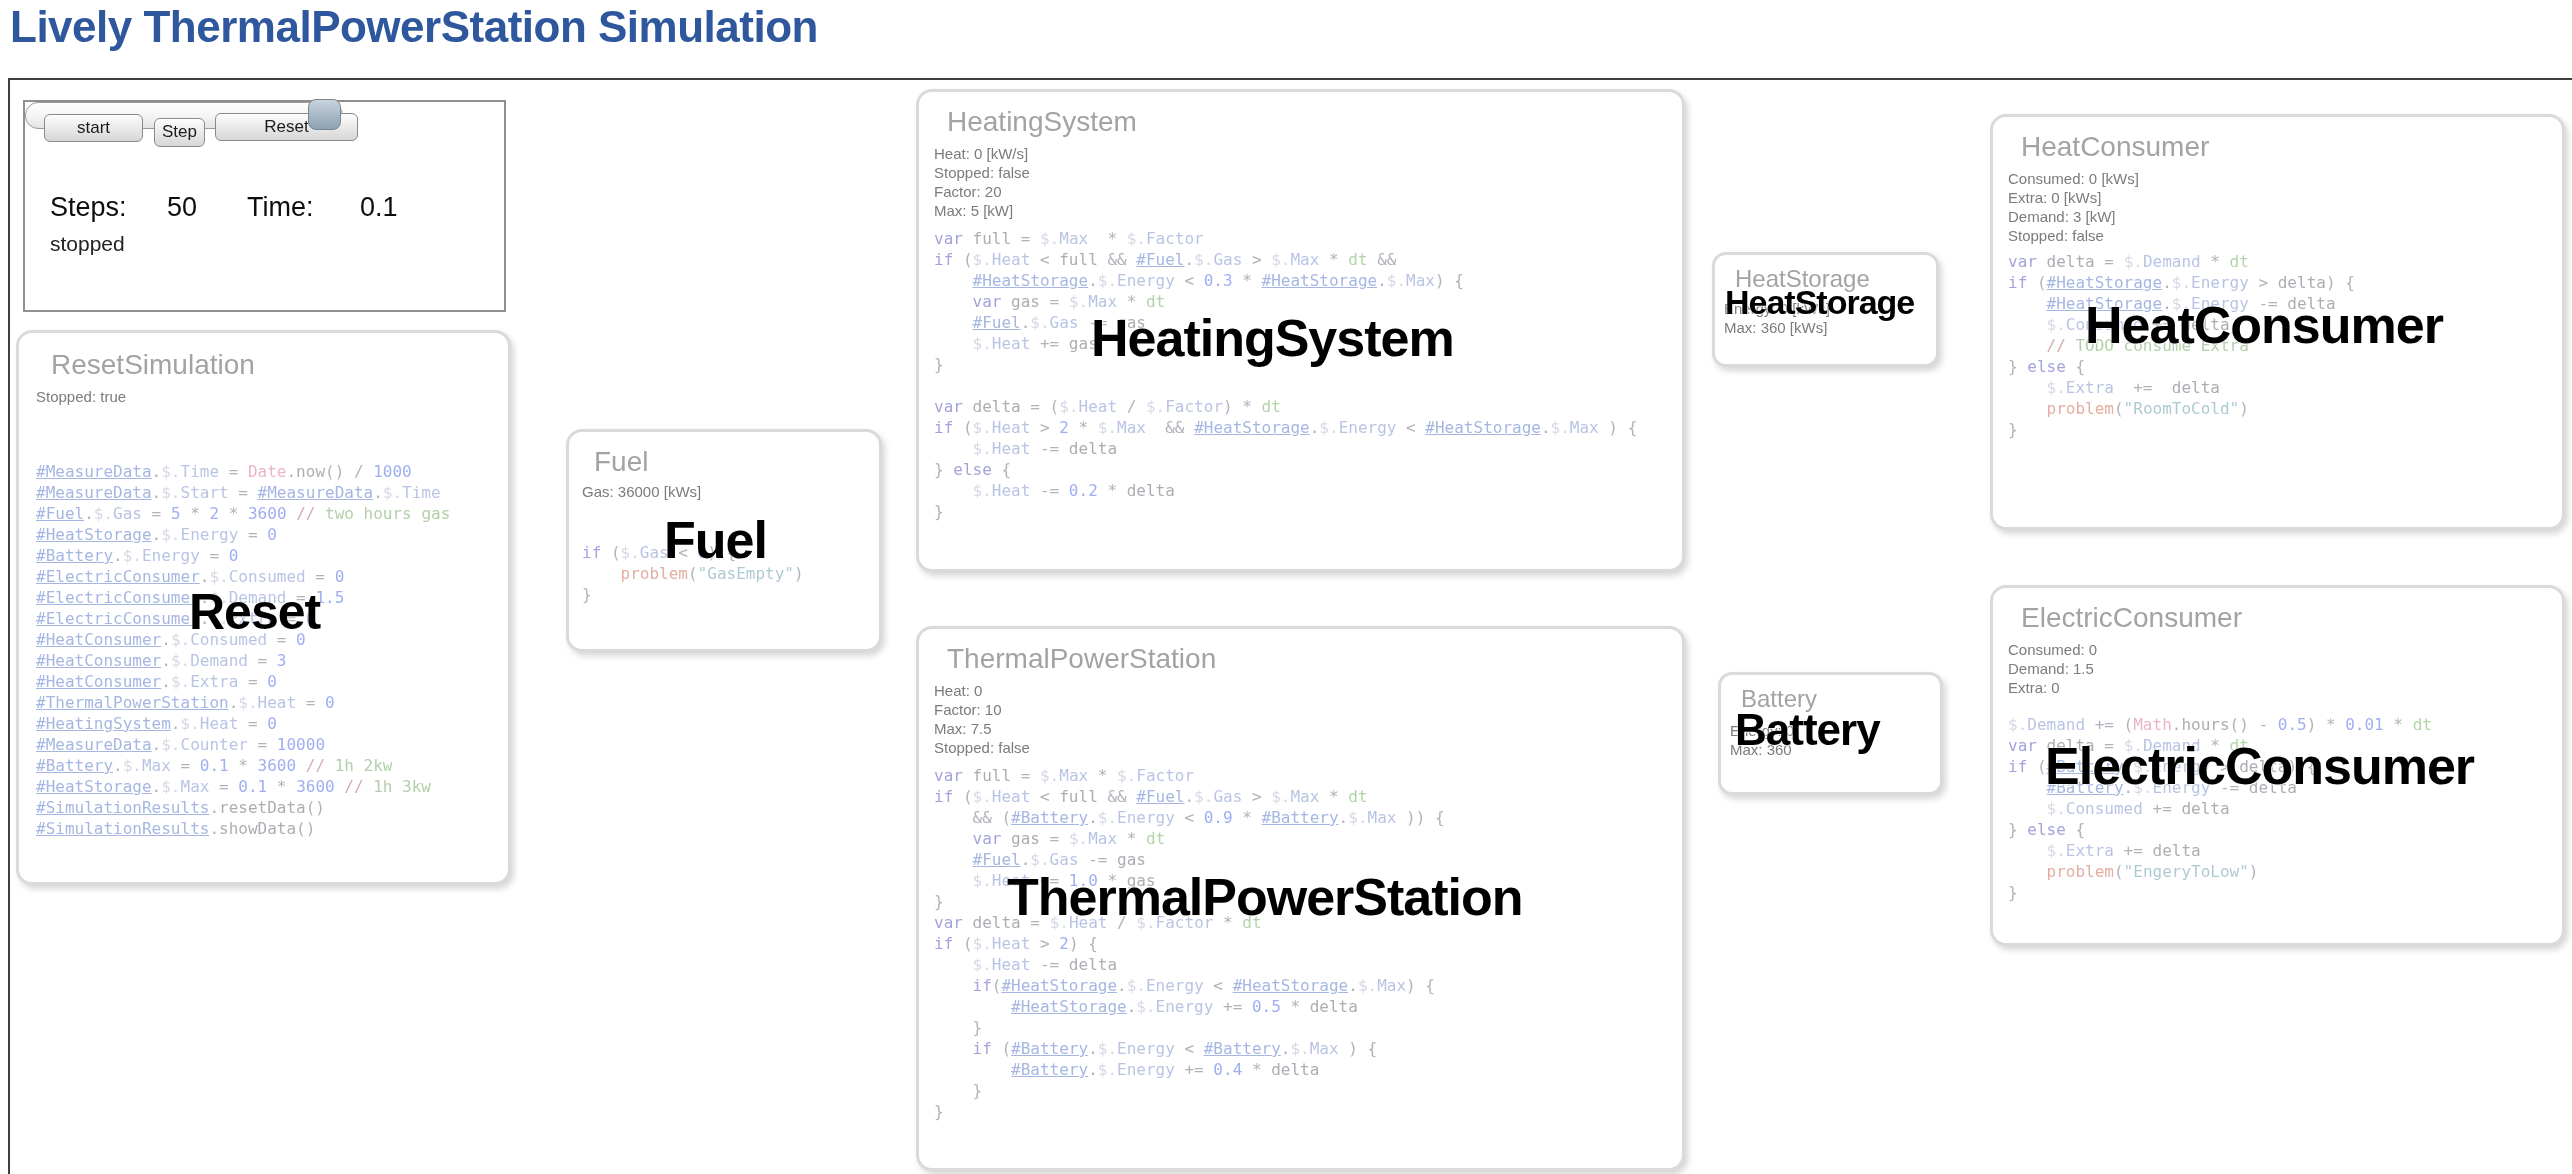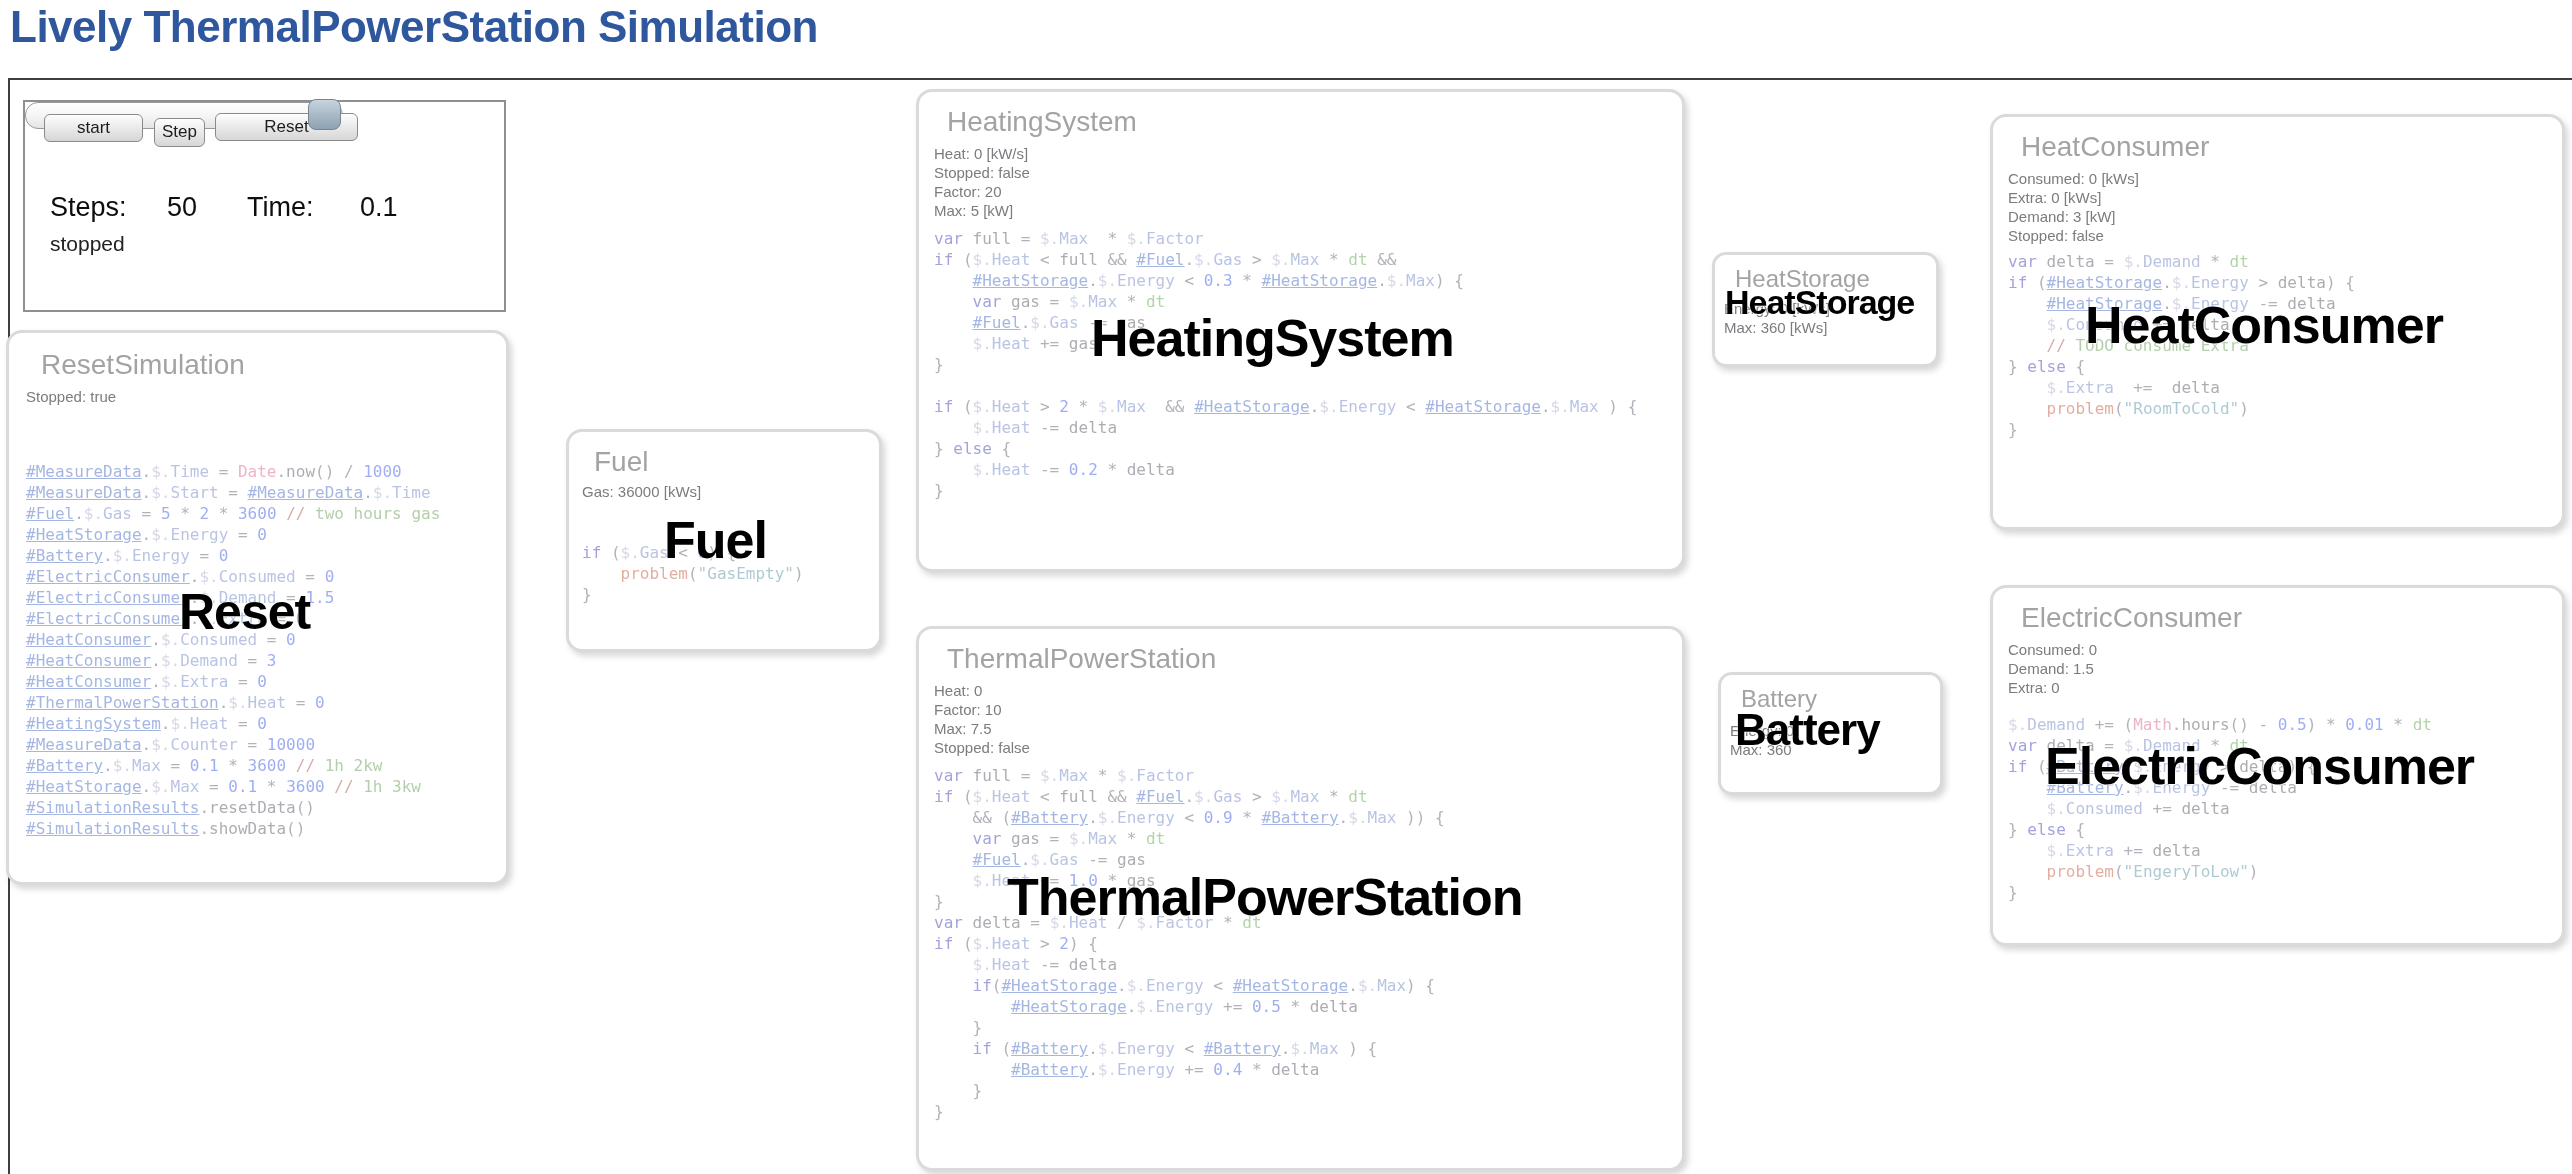--- a/index.html
+++ b/index.html
@@ -54,21 +54,21 @@
   .code-line{height:21px;line-height:21px;white-space:pre;color:#a2a2ab;}
   .c-kw{color:#8f8fd4;} .c-ref{color:#92a7dc;text-decoration:underline;}
   .c-num{color:#8a9cf0;} .c-dol{color:#cdd0e0;} .c-prop{color:#aab7de;}
   .c-sl{color:#cf9a9a;} .c-cm{color:#a3c498;} .c-str{color:#9cbfc9;}
   .c-fn{color:#dd9c8c;} .c-dt{color:#a0cc93;} .c-glob{color:#eaa3ba;} .c-id{color:#9b9ba3;}
   .overlay-label{
     position:absolute;font-weight:bold;color:#000;white-space:nowrap;letter-spacing:-1px;
     text-shadow:0 0 2px rgba(255,255,255,0.9), 1px 1px 0 rgba(255,255,255,0.55);
   }
   
-  #morph-reset{left:6px;top:330px;width:489px;height:549px;padding-left:8px;}
+  #morph-reset{left:16px;top:330px;width:489px;height:549px;}
   #morph-fuel{left:566px;top:429px;width:310px;height:217px;}
   #morph-heating{left:916px;top:89px;width:763px;height:477px;}
   #morph-tps{left:916px;top:626px;width:763px;height:539px;}
   #morph-heatstorage{left:1712px;top:252px;width:221px;height:109px;border-radius:14px;}
   #morph-battery{left:1718px;top:672px;width:219px;height:117px;border-radius:14px;}
   #morph-heatconsumer{left:1990px;top:114px;width:569px;height:410px;}
   #morph-electricconsumer{left:1990px;top:585px;width:569px;height:355px;}
 </style>
 </head>
 <body>
@@ -142,20 +142,21 @@
     </div>
   <div class="code" style="left:15px;top:136px;">
       <div class="code-line"><span class="c-kw">var</span> <span class="c-id">full</span> = <span class="c-dol">$.</span><span class="c-prop">Max</span>  * <span class="c-dol">$.</span><span class="c-prop">Factor</span></div>
       <div class="code-line"><span class="c-kw">if</span> (<span class="c-dol">$.</span><span class="c-prop">Heat</span> &lt; <span class="c-id">full</span> &amp;&amp; <span class="c-ref">#Fuel</span>.<span class="c-dol">$.</span><span class="c-prop">Gas</span> &gt; <span class="c-dol">$.</span><span class="c-prop">Max</span> * <span class="c-dt">dt</span> &amp;&amp;</div>
       <div class="code-line">    <span class="c-ref">#HeatStorage</span>.<span class="c-dol">$.</span><span class="c-prop">Energy</span> &lt; <span class="c-num">0.3</span> * <span class="c-ref">#HeatStorage</span>.<span class="c-dol">$.</span><span class="c-prop">Max</span>) {</div>
       <div class="code-line">    <span class="c-kw">var</span> <span class="c-id">gas</span> = <span class="c-dol">$.</span><span class="c-prop">Max</span> * <span class="c-dt">dt</span></div>
       <div class="code-line">    <span class="c-ref">#Fuel</span>.<span class="c-dol">$.</span><span class="c-prop">Gas</span> -= <span class="c-id">gas</span></div>
       <div class="code-line">    <span class="c-dol">$.</span><span class="c-prop">Heat</span> += <span class="c-id">gas</span></div>
       <div class="code-line">}</div>
       <div class="code-line"></div>
+      <div class="code-line"><span class="c-kw">var</span> <span class="c-id">delta</span> = (<span class="c-dol">$.</span><span class="c-prop">Heat</span> / <span class="c-dol">$.</span><span class="c-prop">Factor</span>) * <span class="c-dt">dt</span></div>
       <div class="code-line"><span class="c-kw">if</span> (<span class="c-dol">$.</span><span class="c-prop">Heat</span> &gt; <span class="c-num">2</span> * <span class="c-dol">$.</span><span class="c-prop">Max</span>  &amp;&amp; <span class="c-ref">#HeatStorage</span>.<span class="c-dol">$.</span><span class="c-prop">Energy</span> &lt; <span class="c-ref">#HeatStorage</span>.<span class="c-dol">$.</span><span class="c-prop">Max</span> ) {</div>
       <div class="code-line">    <span class="c-dol">$.</span><span class="c-prop">Heat</span> -= <span class="c-id">delta</span></div>
       <div class="code-line">} <span class="c-kw">else</span> {</div>
       <div class="code-line">    <span class="c-dol">$.</span><span class="c-prop">Heat</span> -= <span class="c-num">0.2</span> * <span class="c-id">delta</span></div>
       <div class="code-line">}</div>
     </div>
   <div class="overlay-label" style="left:172px;top:216px;font-size:52px;">HeatingSystem</div>
 </div>
 
 <div class="morph" id="morph-tps">

